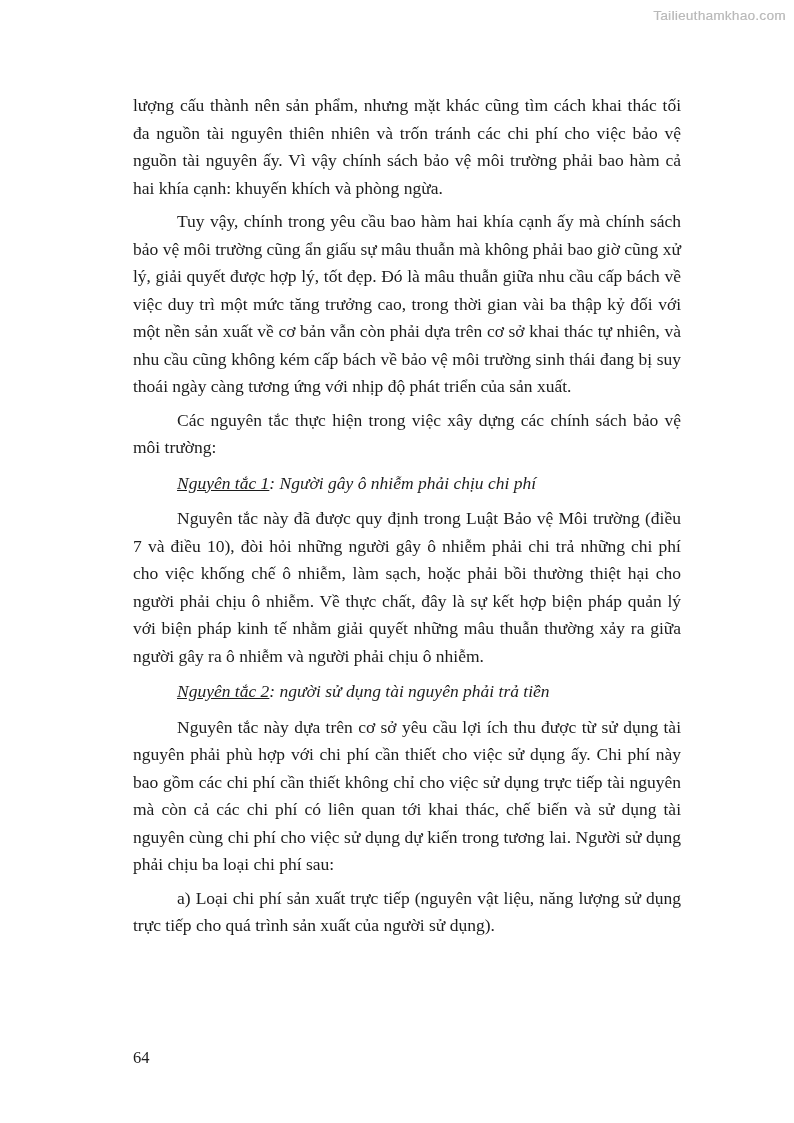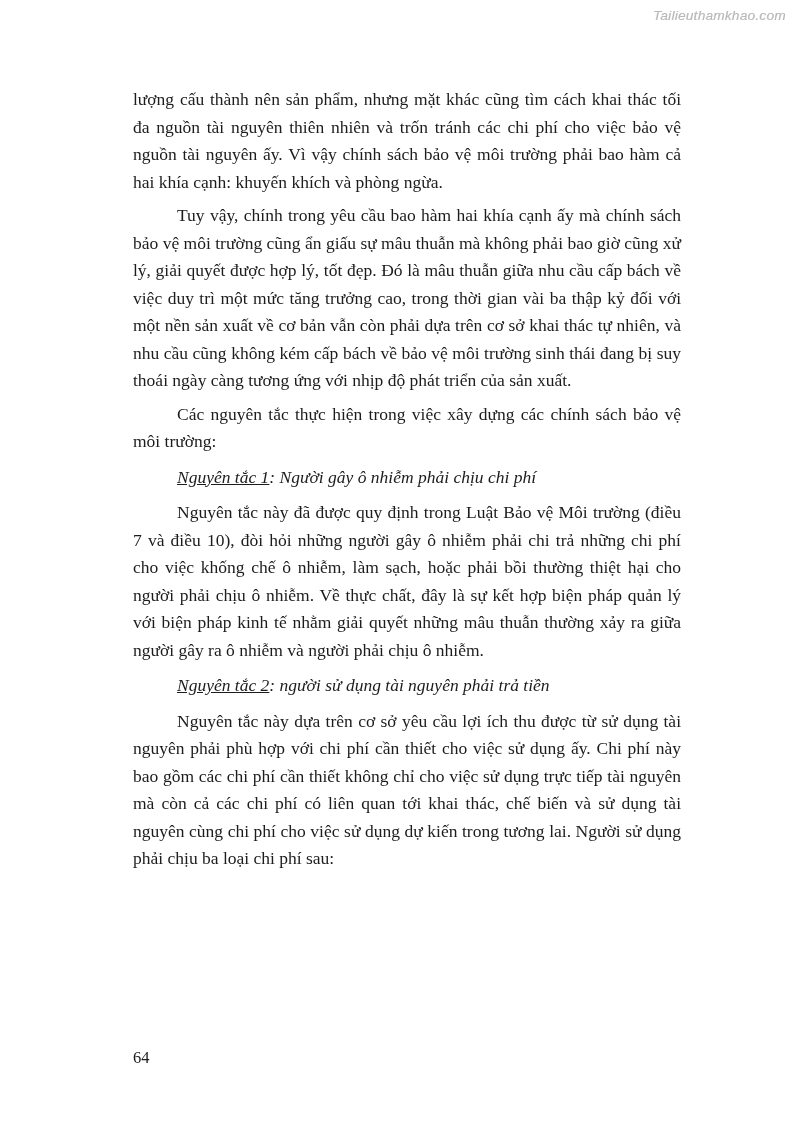--- a/index.html
+++ b/index.html
@@ -18,33 +18,32 @@
   }
   .watermark {
     position: absolute;
     top: 8px;
     right: 8px;
     font-family: "Liberation Sans", sans-serif;
     font-size: 13.5px;
     color: #b9b9b9;
     text-shadow: 1px 1px 0 #ffffff, -0.5px -0.5px 0 #d9d9d9;
     letter-spacing: 0.3px;
-    font-style: italic;
   }
   .content {
     position: absolute;
     left: 133px;
     top: 86px;
     width: 548px;
     font-size: 17.5px;
     line-height: 27.5px;
     text-align: justify;
   }
   .content p {
-    margin: 0 0 6px 0;
+    margin: 6px 0 6px 0;
     text-indent: 44px;
   }
   .content p.no-indent {
     text-indent: 0;
   }
   .content p.heading {
     font-style: italic;
     text-align: left;
     margin: 8px 0 8px 0;
   }
@@ -77,20 +76,21 @@
     <p>Các nguyên tắc thực hiện trong việc xây dựng các chính sách bảo vệ môi trường:</p>
 
     <p class="heading"><span class="lead">Nguyên tắc 1</span><span>: Người gây ô nhiễm phải chịu chi phí</span></p>
 
     <p>Nguyên tắc này đã được quy định trong Luật Bảo vệ Môi trường (điều 7 và điều 10), đòi hỏi những người gây ô nhiễm phải chi trả những chi phí cho việc khống chế ô nhiễm, làm sạch, hoặc phải bồi thường thiệt hại cho người phải chịu ô nhiễm. Về thực chất, đây là sự kết hợp biện pháp quản lý với biện pháp kinh tế nhằm giải quyết những mâu thuẫn thường xảy ra giữa người gây ra ô nhiễm và người phải chịu ô nhiễm.</p>
 
     <p class="heading"><span class="lead">Nguyên tắc 2</span><span>: người sử dụng tài nguyên phải trả tiền</span></p>
 
     <p>Nguyên tắc này dựa trên cơ sở yêu cầu lợi ích thu được từ sử dụng tài nguyên phải phù hợp với chi phí cần thiết cho việc sử dụng ấy. Chi phí này bao gồm các chi phí cần thiết không chỉ cho việc sử dụng trực tiếp tài nguyên mà còn cả các chi phí có liên quan tới khai thác, chế biến và sử dụng tài nguyên cùng chi phí cho việc sử dụng dự kiến trong tương lai. Người sử dụng phải chịu ba loại chi phí sau:</p>
 
+    <p>a) Loại chi phí sản xuất trực tiếp (nguyên vật liệu, năng lượng sử dụng trực tiếp cho quá trình sản xuất của người sử dụng).</p>
 
 
 
   </div>
 
   <div class="page-footer">64</div>
 
 </div>
 
 </body></html>

